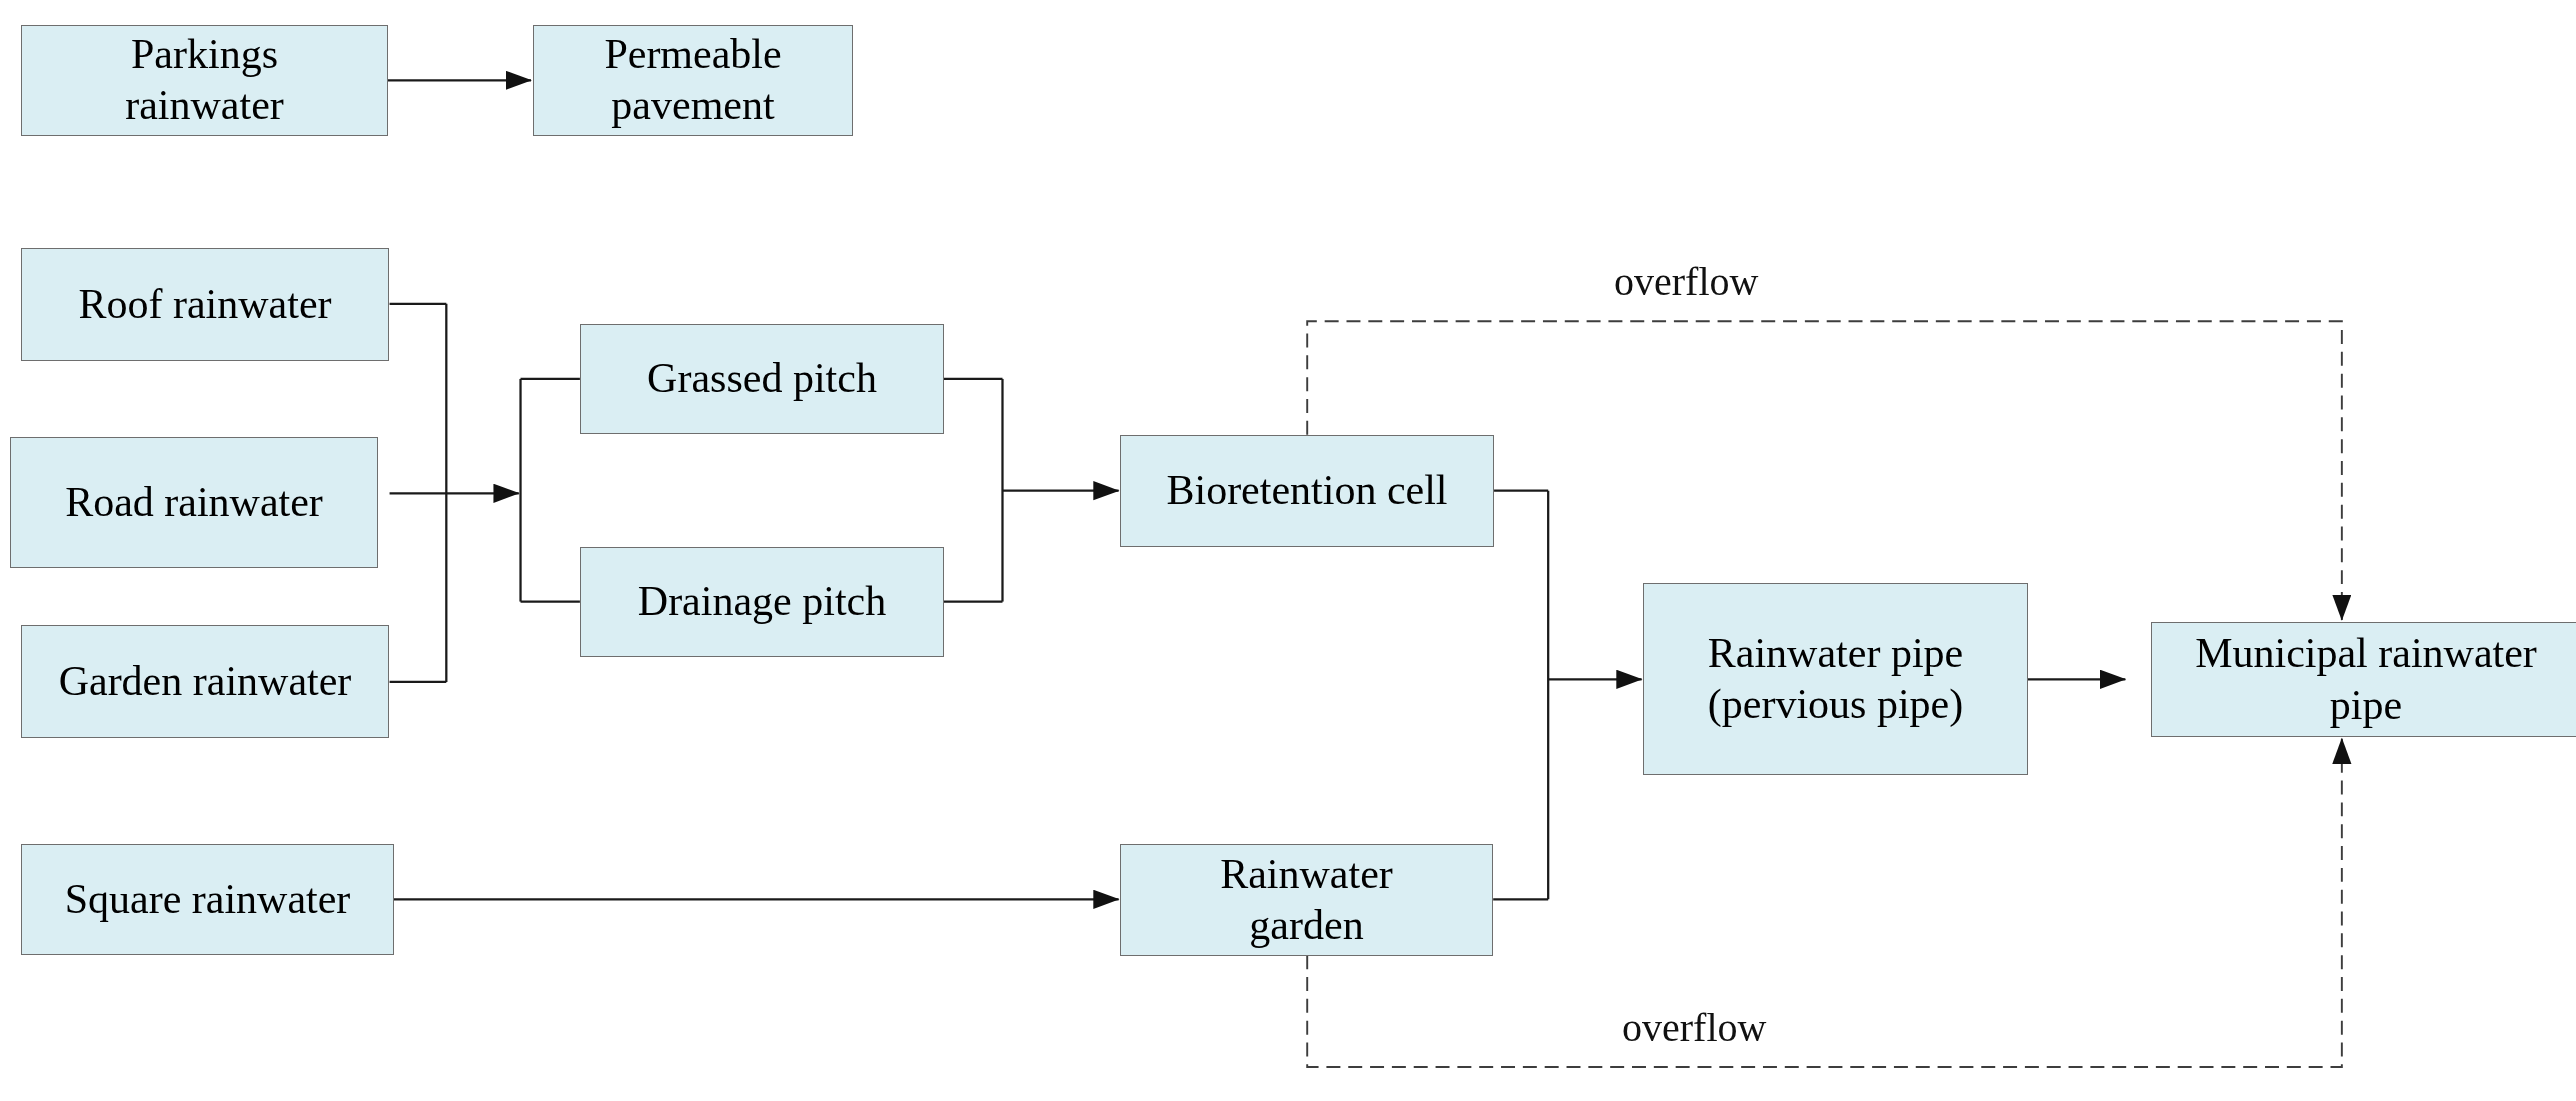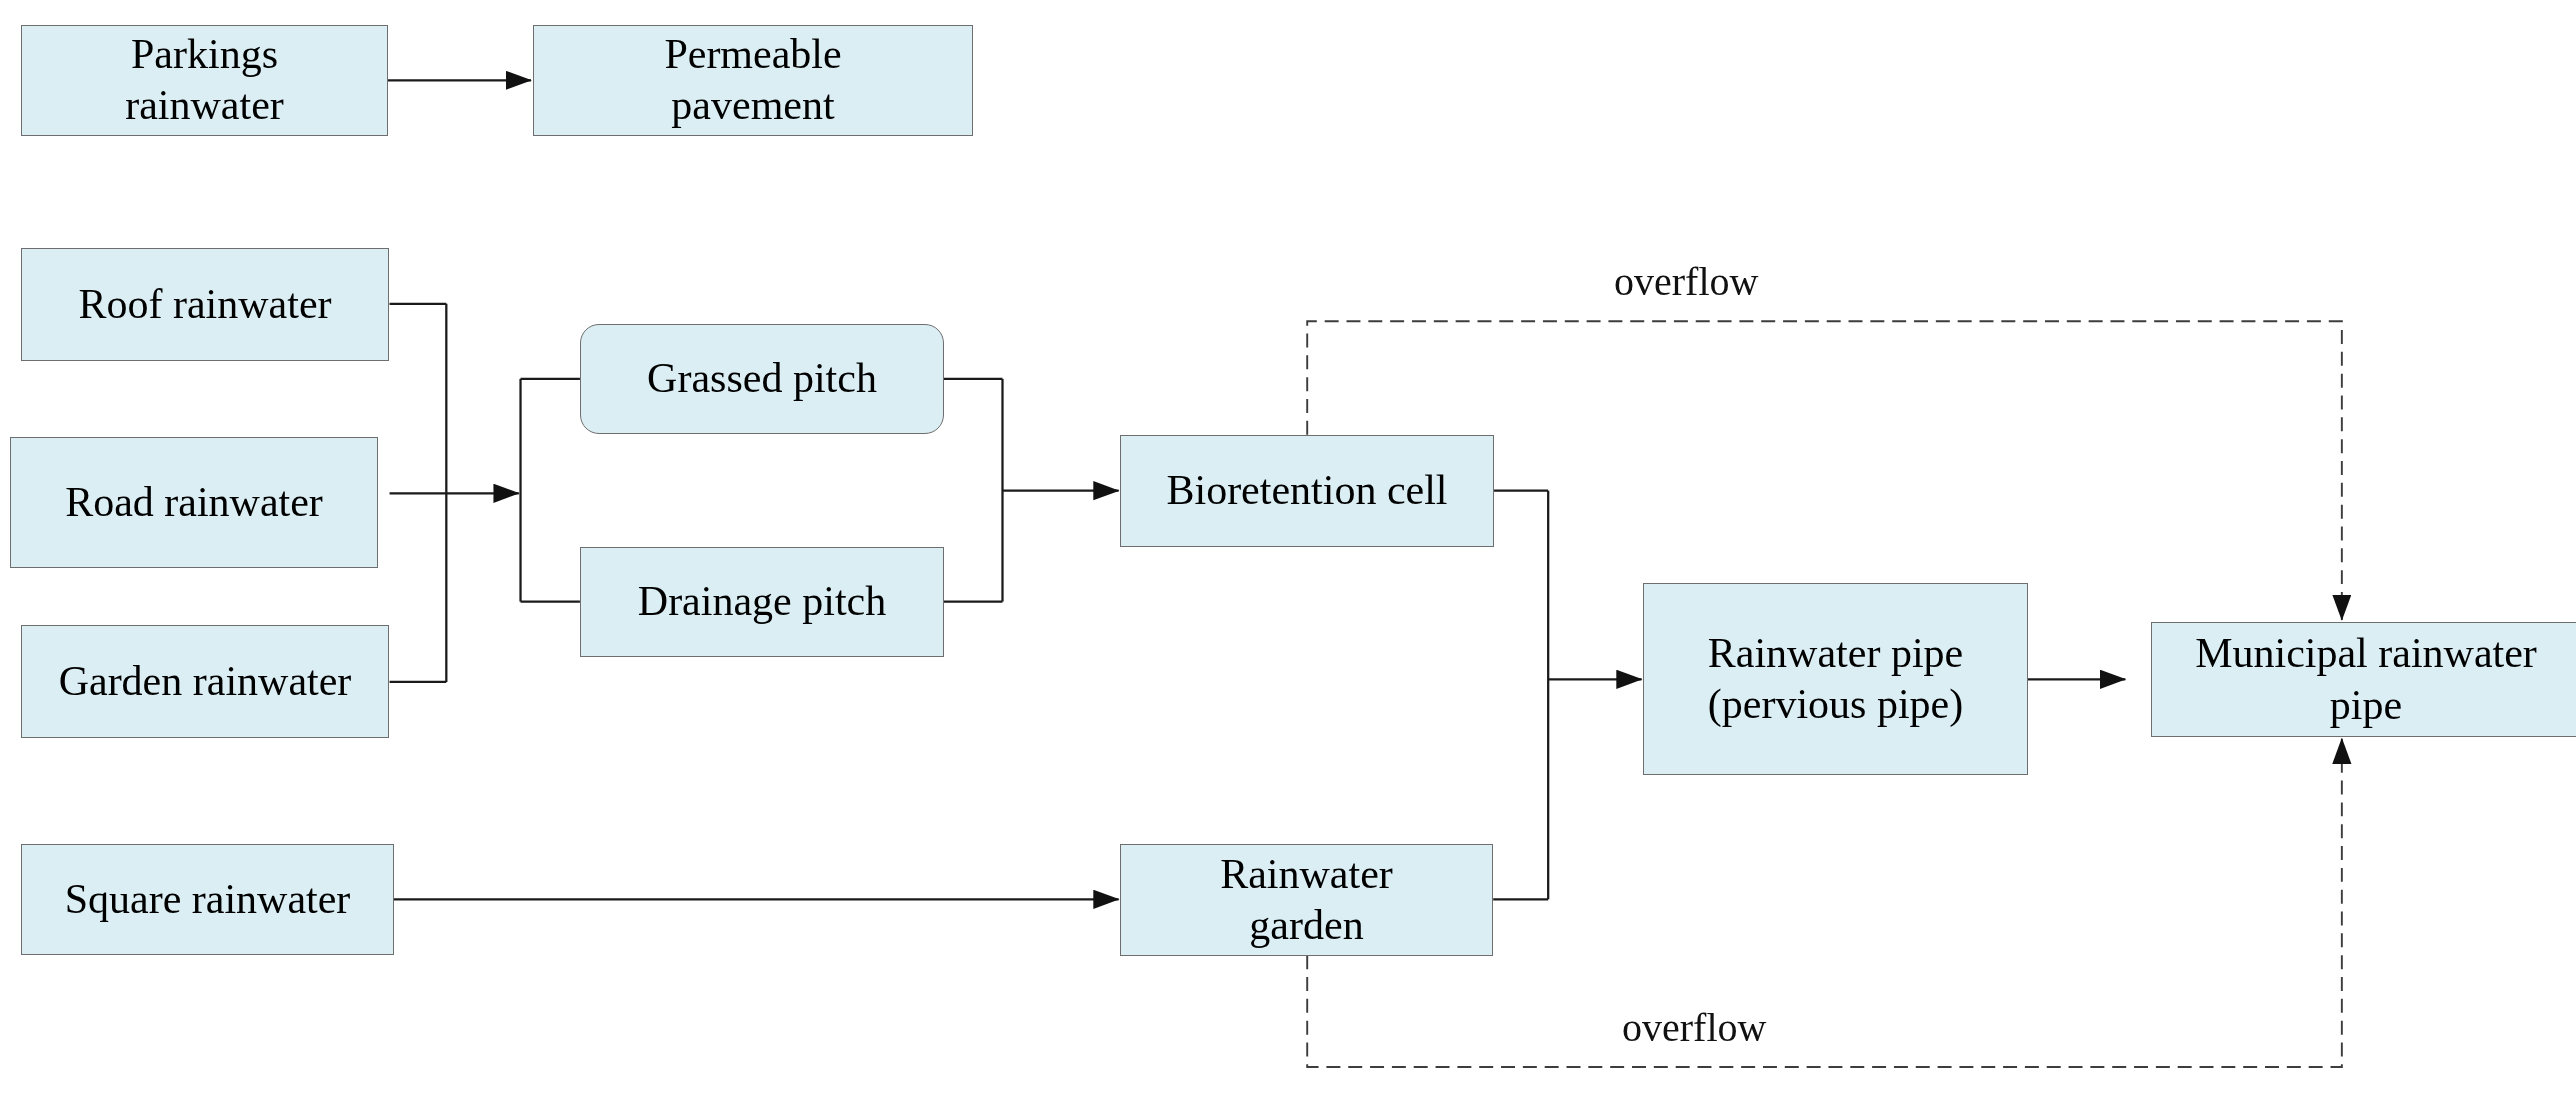--- a/index.html
+++ b/index.html
@@ -81,32 +81,32 @@
     <path class="solid-edge" d="M2302 778 H2434" marker-end="url(#arrowhead)"></path>
 
     <path class="dashed-edge" d="M1497 498 V368 H2682 V710" marker-end="url(#arrowhead)"></path>
 
     <path class="dashed-edge" d="M1497 1094 V1222 H2682 V846" marker-end="url(#arrowhead)"></path>
   </svg>
 
   <div class="node" style="left:21px; top:24.5px; width:367px; height:111px;">Parkings
 rainwater</div>
 
-  <div class="node" style="left:533px; top:24.5px; width:440px; height:111px;">Permeable
+  <div class="node" style="left:533px; top:24.5px; width:320px; height:111px;">Permeable
 pavement</div>
 
   <div class="node" style="left:21px; top:248px; width:368px; height:113px;">Roof rainwater</div>
 
   <div class="node" style="left:10px; top:437px; width:368px; height:131px;">Road rainwater</div>
 
   <div class="node" style="left:21px; top:844px; width:373px; height:111px;">Square rainwater</div>
 
   <div class="node" style="left:21px; top:625px; width:368px; height:113px;">Garden rainwater</div>
 
-  <div class="node" style="left:580px; top:324px; width:364px; height:110px;border-radius:19px;">Grassed pitch</div>
+  <div class="node" style="left:580px; top:324px; width:364px; height:110px;">Grassed pitch</div>
 
   <div class="node" style="left:580px; top:547px; width:364px; height:110px;">Drainage pitch</div>
 
   <div class="node" style="left:1120px; top:435px; width:374px; height:112px;">Bioretention cell</div>
 
   <div class="node" style="left:1120px; top:844px; width:373px; height:112px;">Rainwater
 garden</div>
 
   <div class="node" style="left:1643px; top:583px; width:385px; height:192px;">Rainwater pipe
 (pervious pipe)</div>

